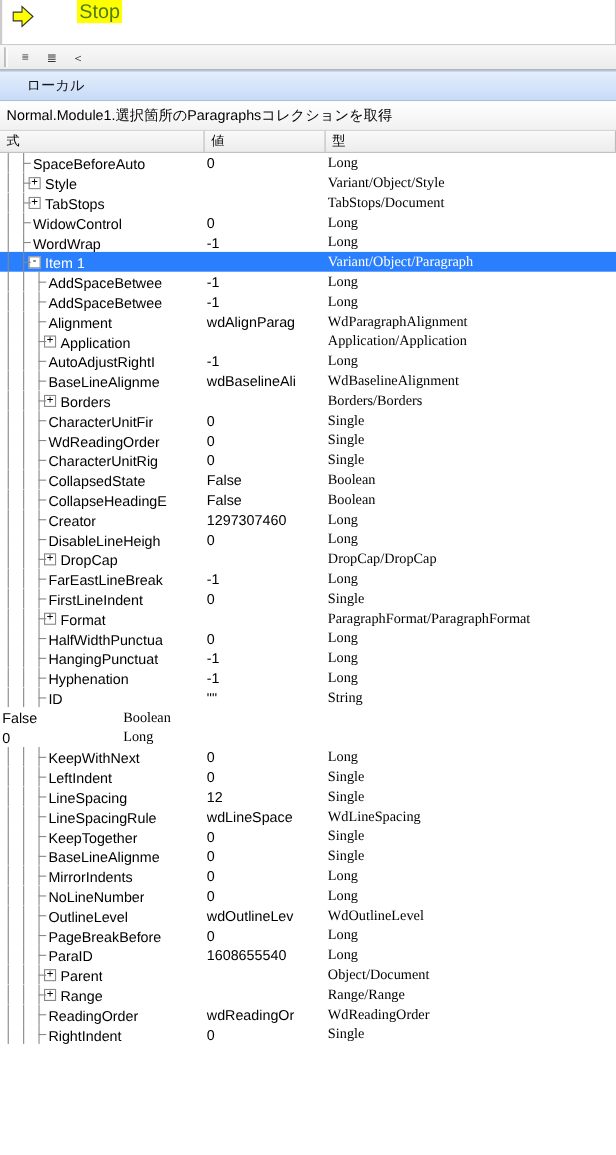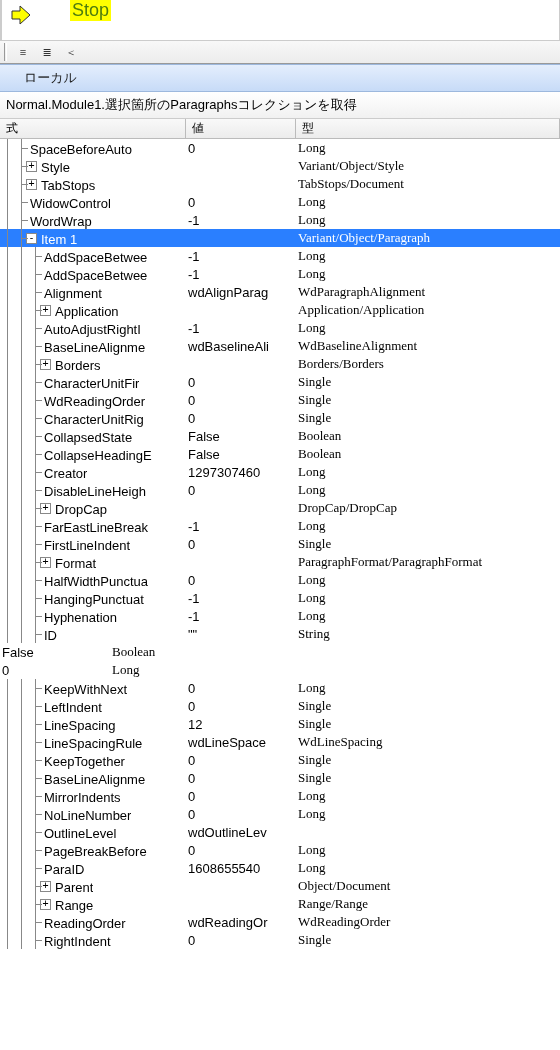--- a/index.html
+++ b/index.html
@@ -662,20 +662,21 @@
     <div class="row">
       <div class="c-expr">
         <div class="tree-gutter">
           <div class="vline"></div>
           <div class="vline"></div>
           <div class="tee"></div>
         </div>
         <span class="name-txt">OutlineLevel</span>
       </div>
       <div class="c-val">wdOutlineLev</div>
+      <div class="c-type">WdOutlineLevel</div>
     </div>
     <div class="row">
       <div class="c-expr">
         <div class="tree-gutter">
           <div class="vline"></div>
           <div class="vline"></div>
           <div class="tee"></div>
         </div>
         <span class="name-txt">PageBreakBefore</span>
       </div>

